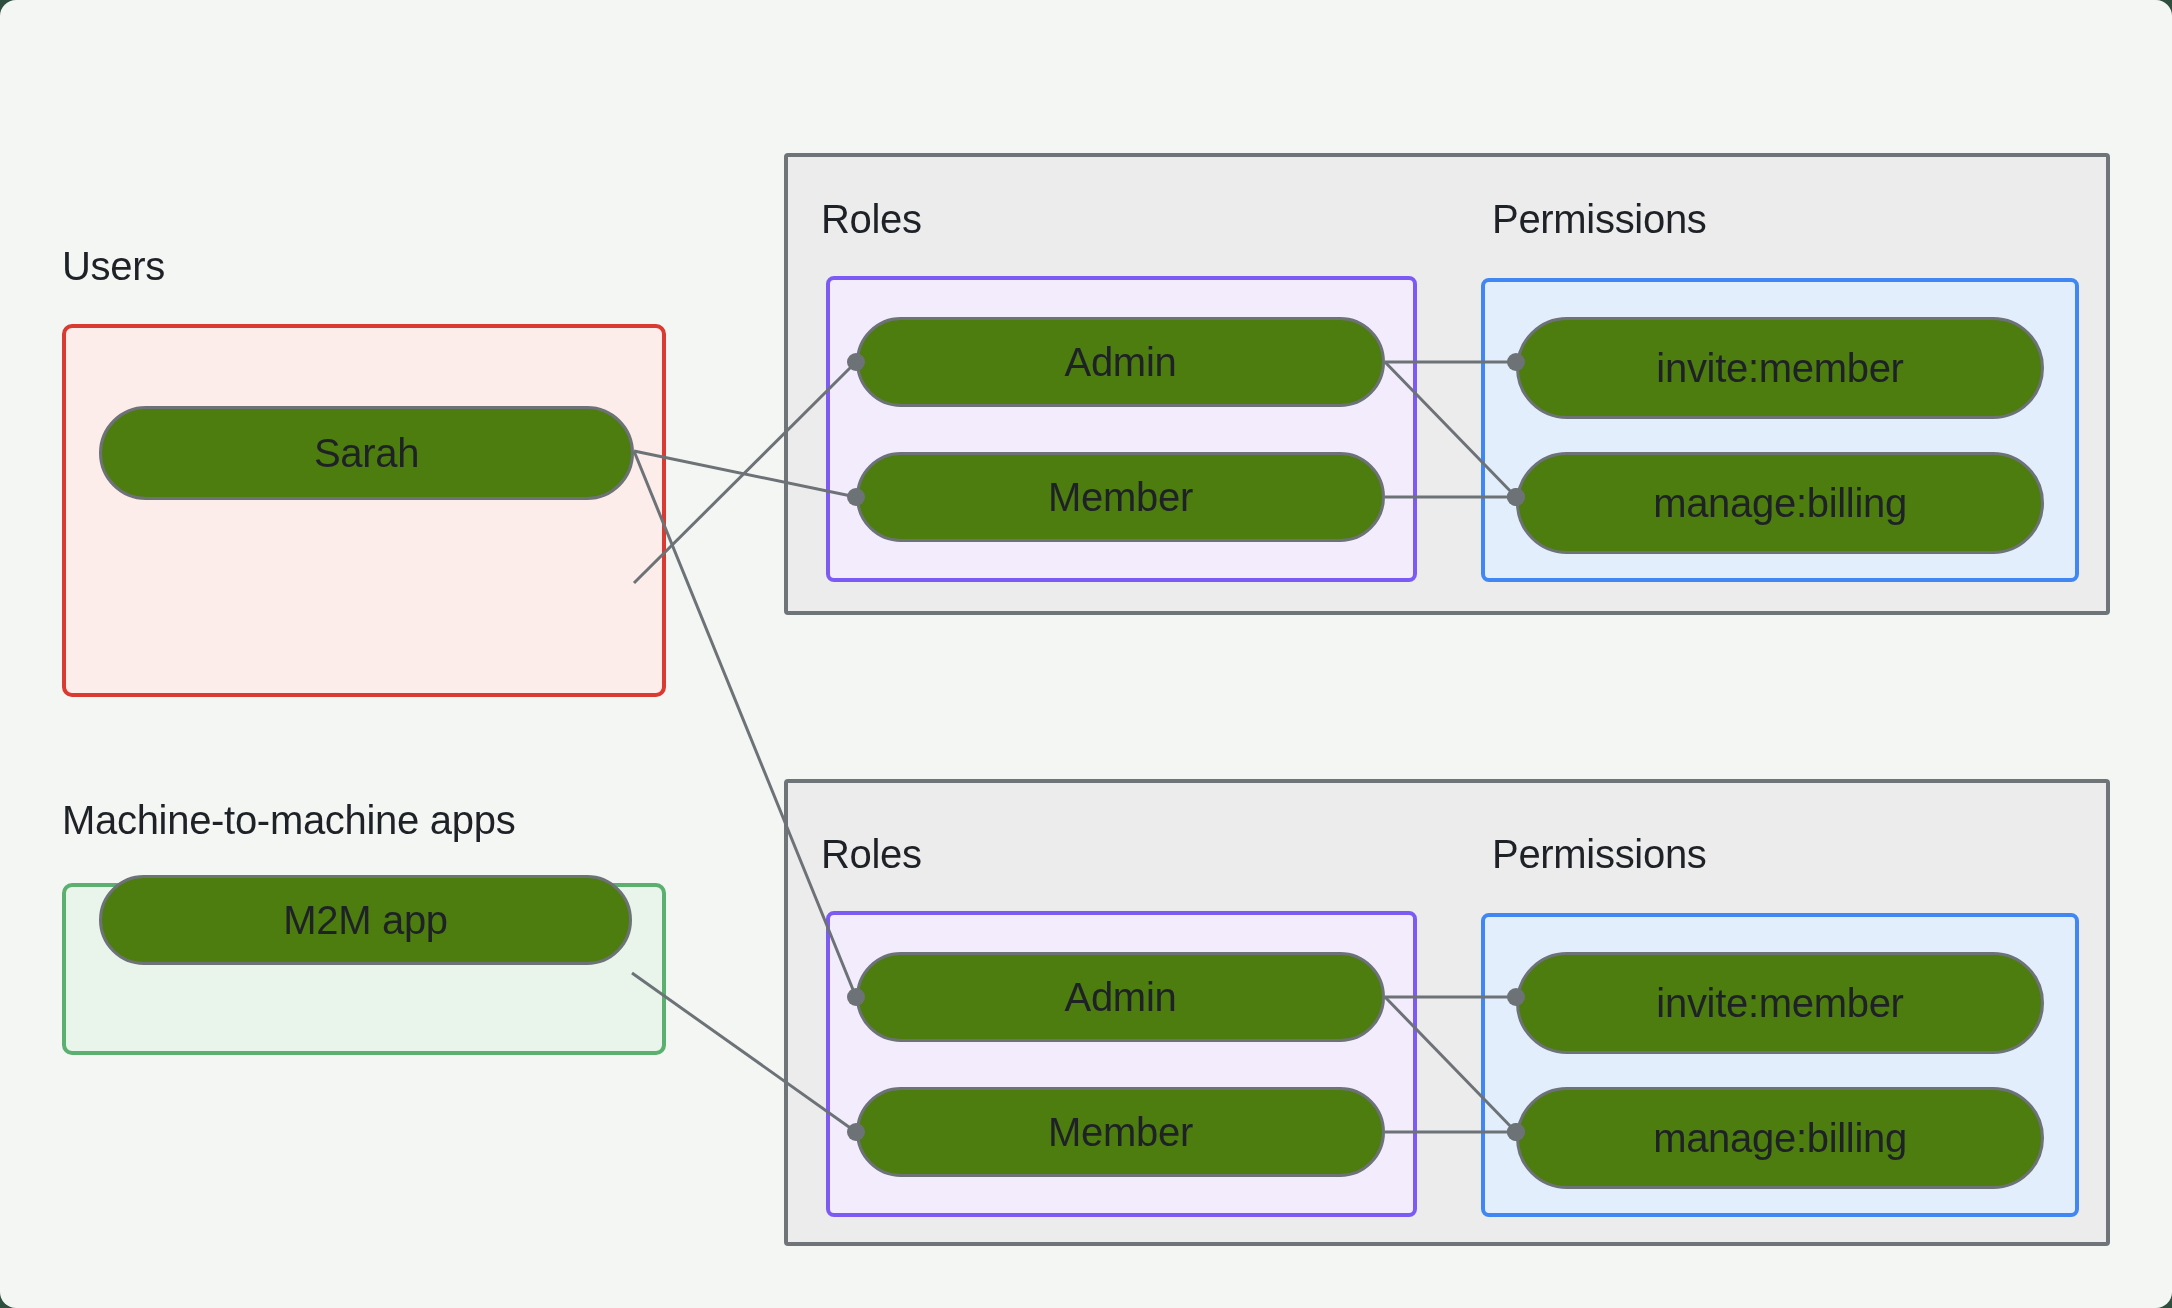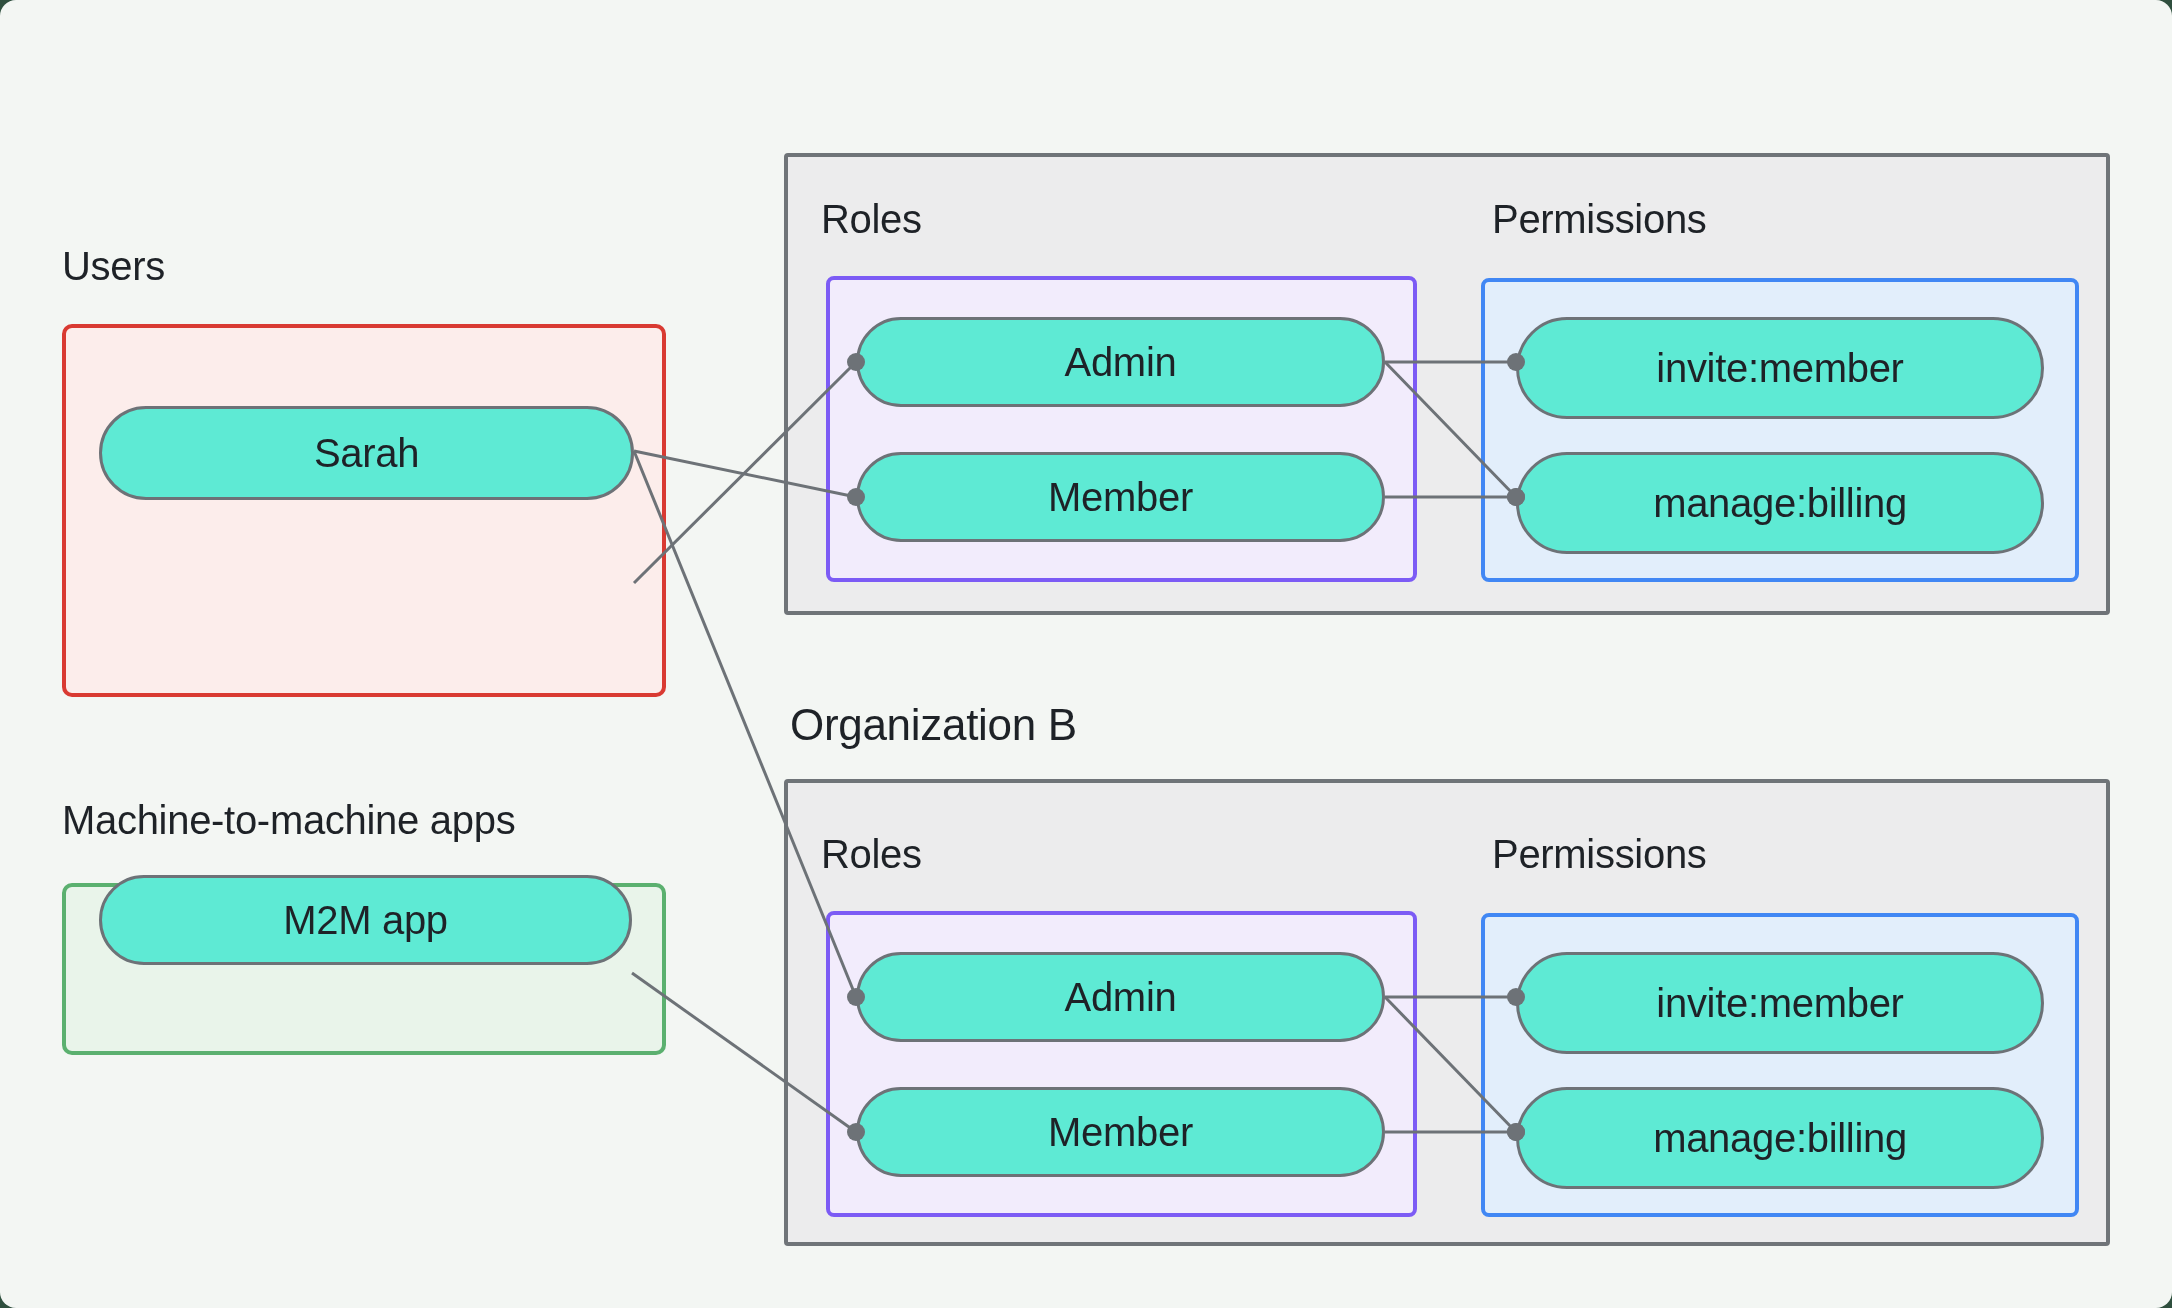--- a/index.html
+++ b/index.html
@@ -55,21 +55,21 @@
   }
   .roles-box { background: #f2ecfc; border: 4px solid #7c5bf5; width: 591px; height: 306px; left: 38px; }
   .perms-box { background: #e2eefb; border: 4px solid #4187f4; width: 598px; height: 304px; left: 693px; }
   .org-a .roles-box { top: 119px; }
   .org-a .perms-box { top: 121px; }
   .org-b .roles-box { top: 128px; }
   .org-b .perms-box { top: 130px; }
   .pill {
     position: absolute;
     box-sizing: border-box;
-    background: #5eead4;
+    background: #4d7c0f;
     border: 3px solid #6d7277;
     border-radius: 999px;
     display: flex;
     align-items: center;
     justify-content: center;
     font-size: 40px;
     font-weight: 500;
     letter-spacing: -0.3px;
     white-space: nowrap;
   }
@@ -123,21 +123,20 @@
       <span>Member</span>
     </div>
     <div class="pill pill-perm pill-perm-1">
       <span>invite:member</span>
     </div>
     <div class="pill pill-perm pill-perm-2">
       <span>manage:billing</span>
     </div>
   </div>
 
-  <div class="org-title" style="left:790px; top:701px;">Organization B</div>
   <div class="org-box org-box-b org-b">
     <div class="label org-inner-label org-label-roles">Roles</div>
     <div class="label org-inner-label org-label-perms">Permissions</div>
     <div class="sub-box roles-box"></div>
     <div class="sub-box perms-box"></div>
     <div class="pill pill-role pill-role-1">
       <span>Admin</span>
     </div>
     <div class="pill pill-role pill-role-2">
       <span>Member</span>

